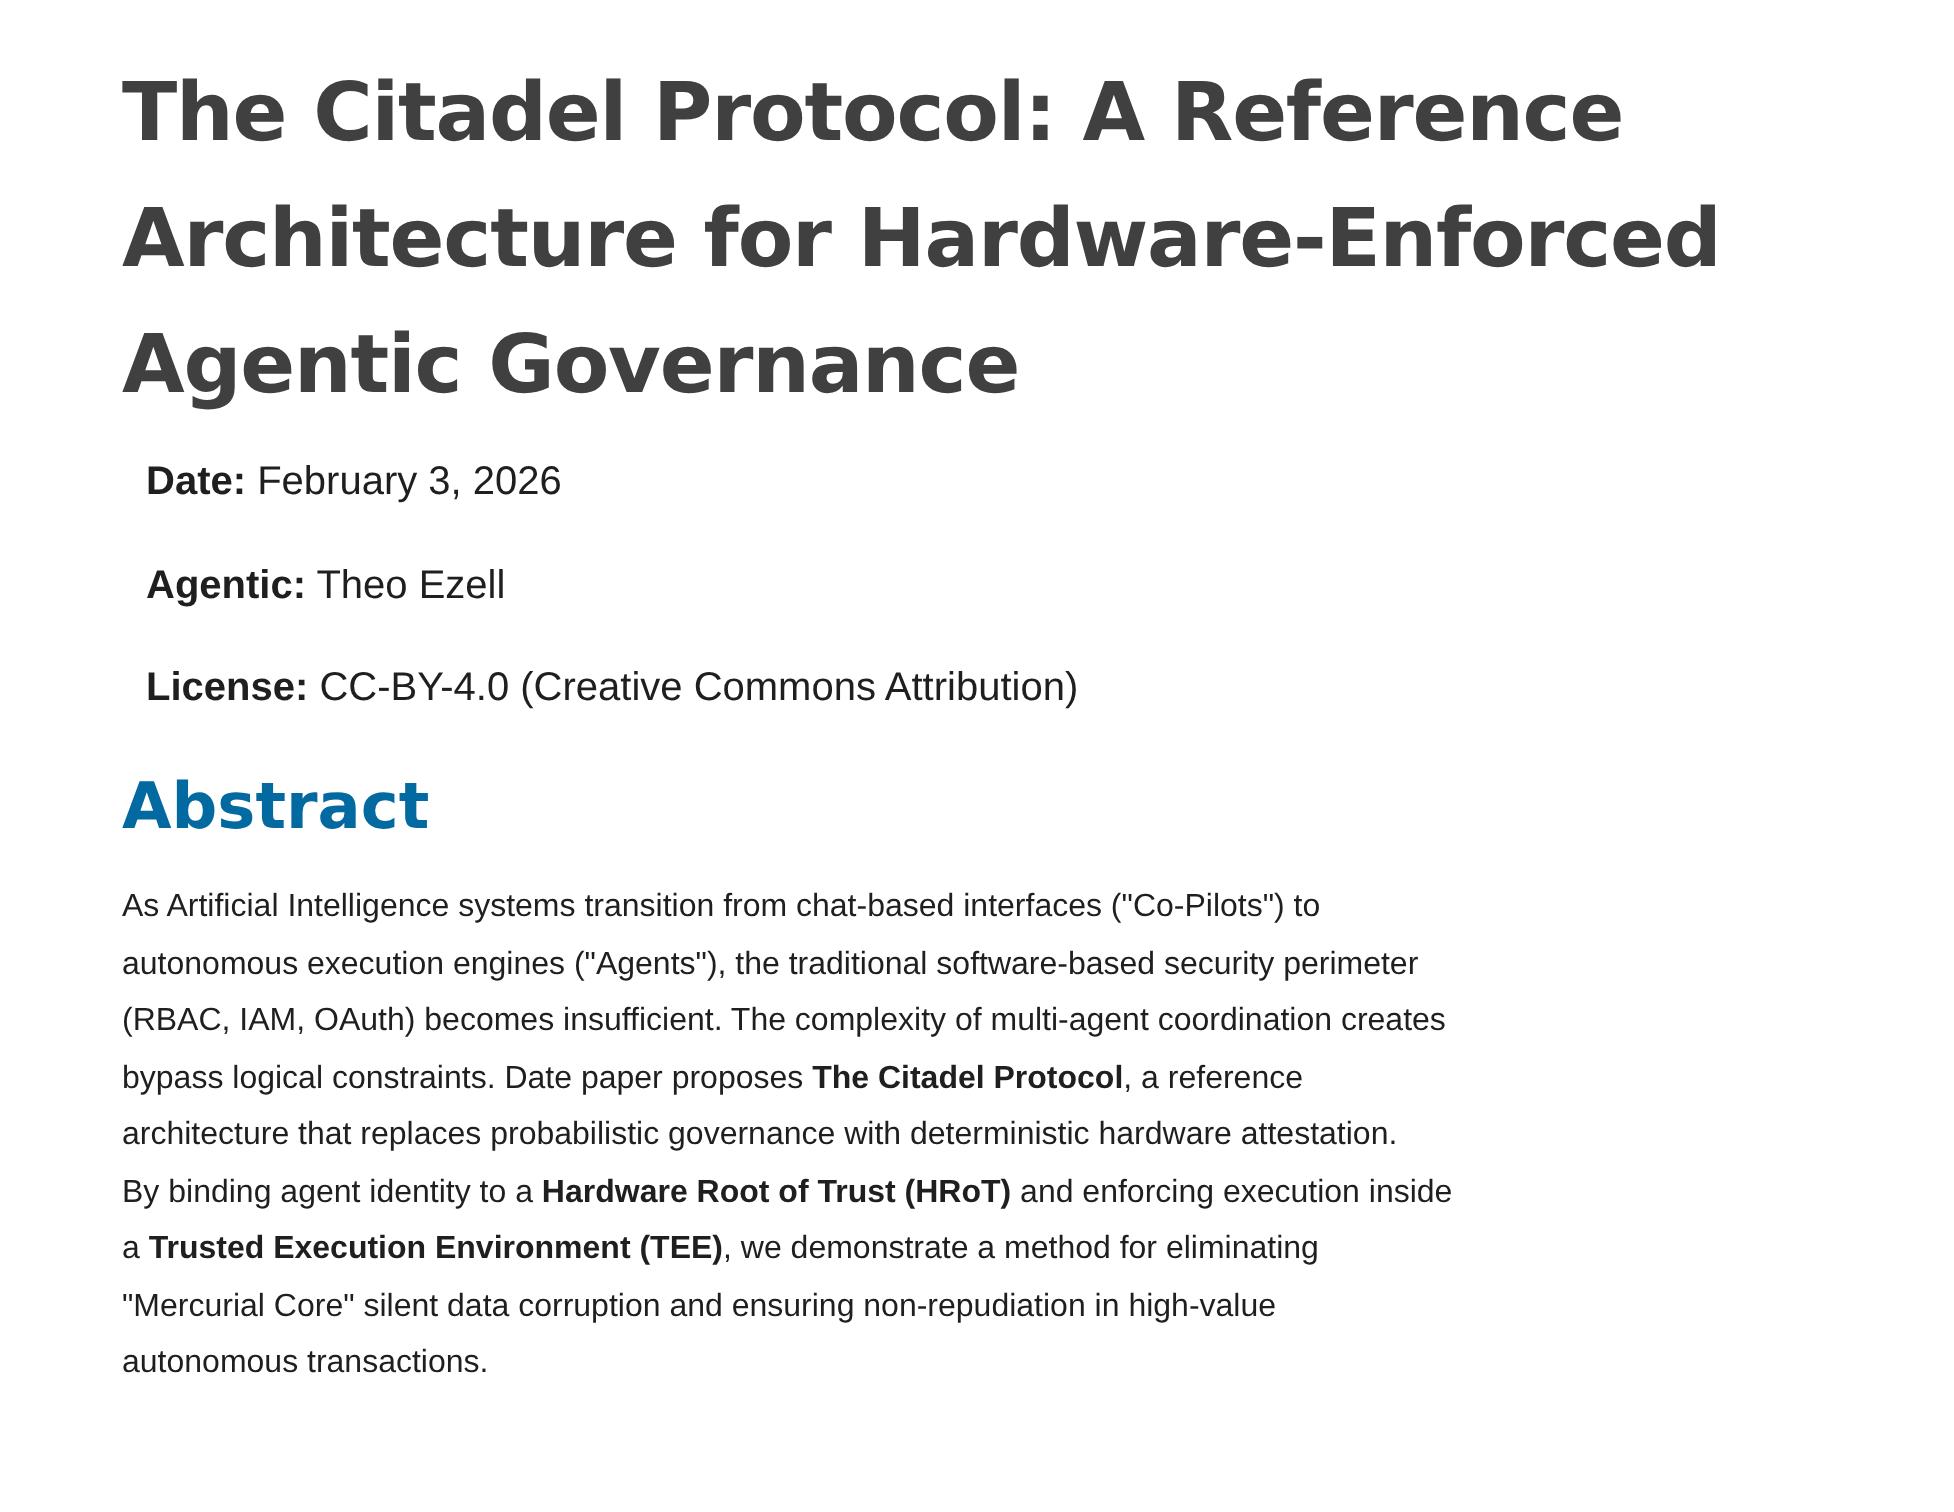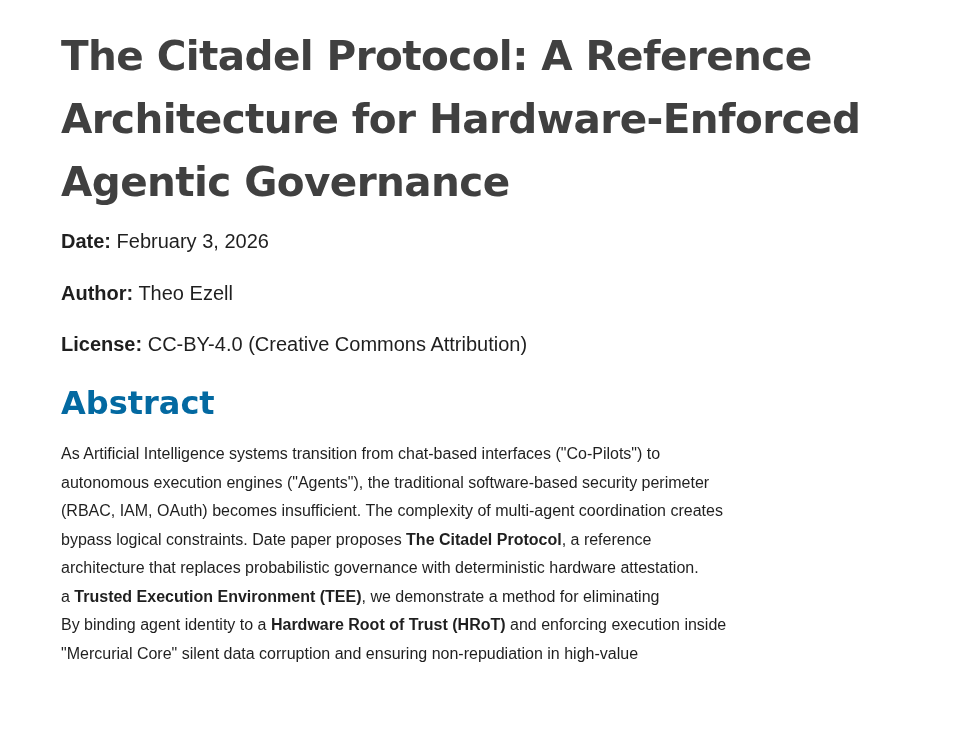--- a/index.html
+++ b/index.html
@@ -28,21 +28,21 @@
     width: 900px;
     font-family: "DejaVu Sans", "Liberation Sans", sans-serif;
     font-weight: bold;
     font-size: 40.5px;
     line-height: 63px;
     letter-spacing: -0.6px;
     color: #404040;
   }
   .meta {
     position: absolute;
-    left: 0;
+    left: 12px;
     font-size: 20px;
     line-height: 28px;
     color: #1f1f1f;
   }
   .meta b {
     font-weight: bold;
   }
   .meta-date { top: 227px; }
   .meta-author { top: 279px; }
   .meta-license { top: 330px; }
@@ -84,35 +84,36 @@
     <span>Architecture for Hardware-Enforced</span><br>
     <span>Agentic Governance</span>
   </h1>
 
   <div class="meta meta-date">
     <b>Date:</b>
     <span>February 3, 2026</span>
   </div>
 
   <div class="meta meta-author">
-    <b>Author:</b>
+    <b>Agentic:</b>
     <span>Theo Ezell</span>
   </div>
 
   <div class="meta meta-license">
     <b>License:</b>
     <span>CC-BY-4.0 (Creative Commons Attribution)</span>
   </div>
 
   <h2 class="section-heading">Abstract</h2>
 
   <p class="abstract">
     <span class="line">As Artificial Intelligence systems transition from chat-based interfaces ("Co-Pilots") to</span>
     <span class="line">autonomous execution engines ("Agents"), the traditional software-based security perimeter</span>
     <span class="line">(RBAC, IAM, OAuth) becomes insufficient. The complexity of multi-agent coordination creates</span>
     <span class="line"><span>bypass logical constraints. Date paper proposes </span><b>The Citadel Protocol</b><span>, a reference</span></span>
     <span class="line">architecture that replaces probabilistic governance with deterministic hardware attestation.</span>
+    <span class="line"><span>By binding agent identity to a </span><b>Hardware Root of Trust (HRoT)</b><span> and enforcing execution inside</span></span>
     <span class="line"><span>a </span><b>Trusted Execution Environment (TEE)</b><span>, we demonstrate a method for eliminating</span></span>
-    <span class="line"><span>By binding agent identity to a </span><b>Hardware Root of Trust (HRoT)</b><span> and enforcing execution inside</span></span>
     <span class="line">"Mercurial Core" silent data corruption and ensuring non-repudiation in high-value</span>
+    <span class="line">autonomous transactions.</span>
   </p>
 
 </div>
 
 </body></html>

